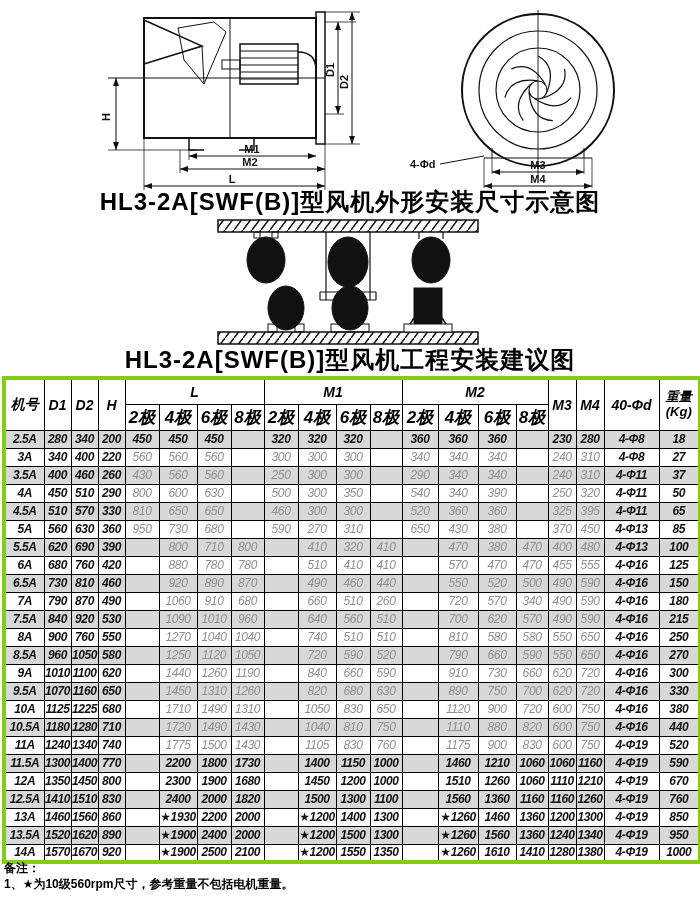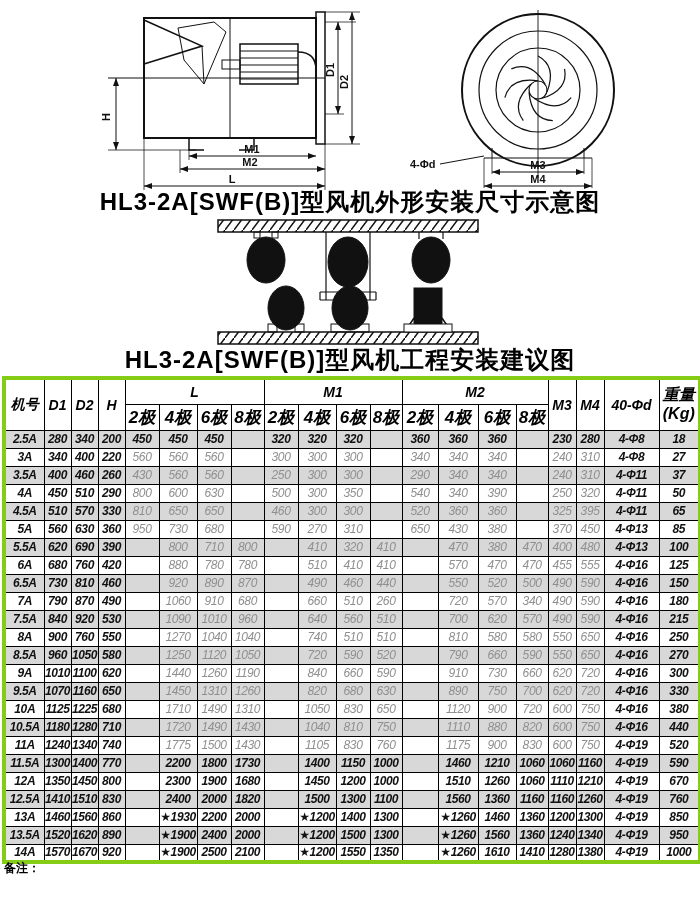--- a/index.html
+++ b/index.html
@@ -20,21 +20,21 @@
     font-size:24px;font-weight:bold;letter-spacing:1px;color:#000;
   }
   .dim{font-family:"Liberation Sans","DejaVu Sans",sans-serif;font-size:11px;font-weight:bold;fill:#111;}
   
   .tbl-wrap{position:absolute;top:376px;left:2px;}
   table{border-collapse:collapse;table-layout:fixed;width:696px;border:4px solid #84cc16;font-style:italic;}
   th,td{border:1px solid #000;padding:0;text-align:center;vertical-align:middle;
         overflow:hidden;white-space:nowrap;}
   th{font-size:14px;font-weight:bold;height:26px;color:#000;}
   th.pole{font-size:17px;}
-  th.weight{font-size:16px;line-height:1.15;border-radius:9px;}
+  th.weight{font-size:13px;line-height:1.15;border-radius:9px;}
   td{height:18px;font-size:12px;font-weight:bold;letter-spacing:-0.4px;color:var(--ink);}
   td.num{font-weight:normal;color:var(--muted);}
   tr.shaded{background:var(--shaded);}
   tr.dark td.num{font-weight:bold;color:var(--ink);}
   
   .notes{position:absolute;top:861px;left:4px;width:694px;display:flex;
          font-size:12px;font-weight:bold;line-height:1.3;color:#000;flex-direction:column;}
   .notes .prefix{flex:0 0 auto;}
   .notes .lines{flex:1 1 auto;}
 </style>
@@ -752,14 +752,15 @@
           <td>4-Φ19</td>
           <td>1000</td>
         </tr>
       </tbody>
 </table>
 </div>
 
 <div class="notes">
   <span class="prefix">备注：</span>
   <div class="lines">
+    <div>1、★为10级560rpm尺寸，参考重量不包括电机重量。</div>
   </div>
 </div>
 
 </body></html>

